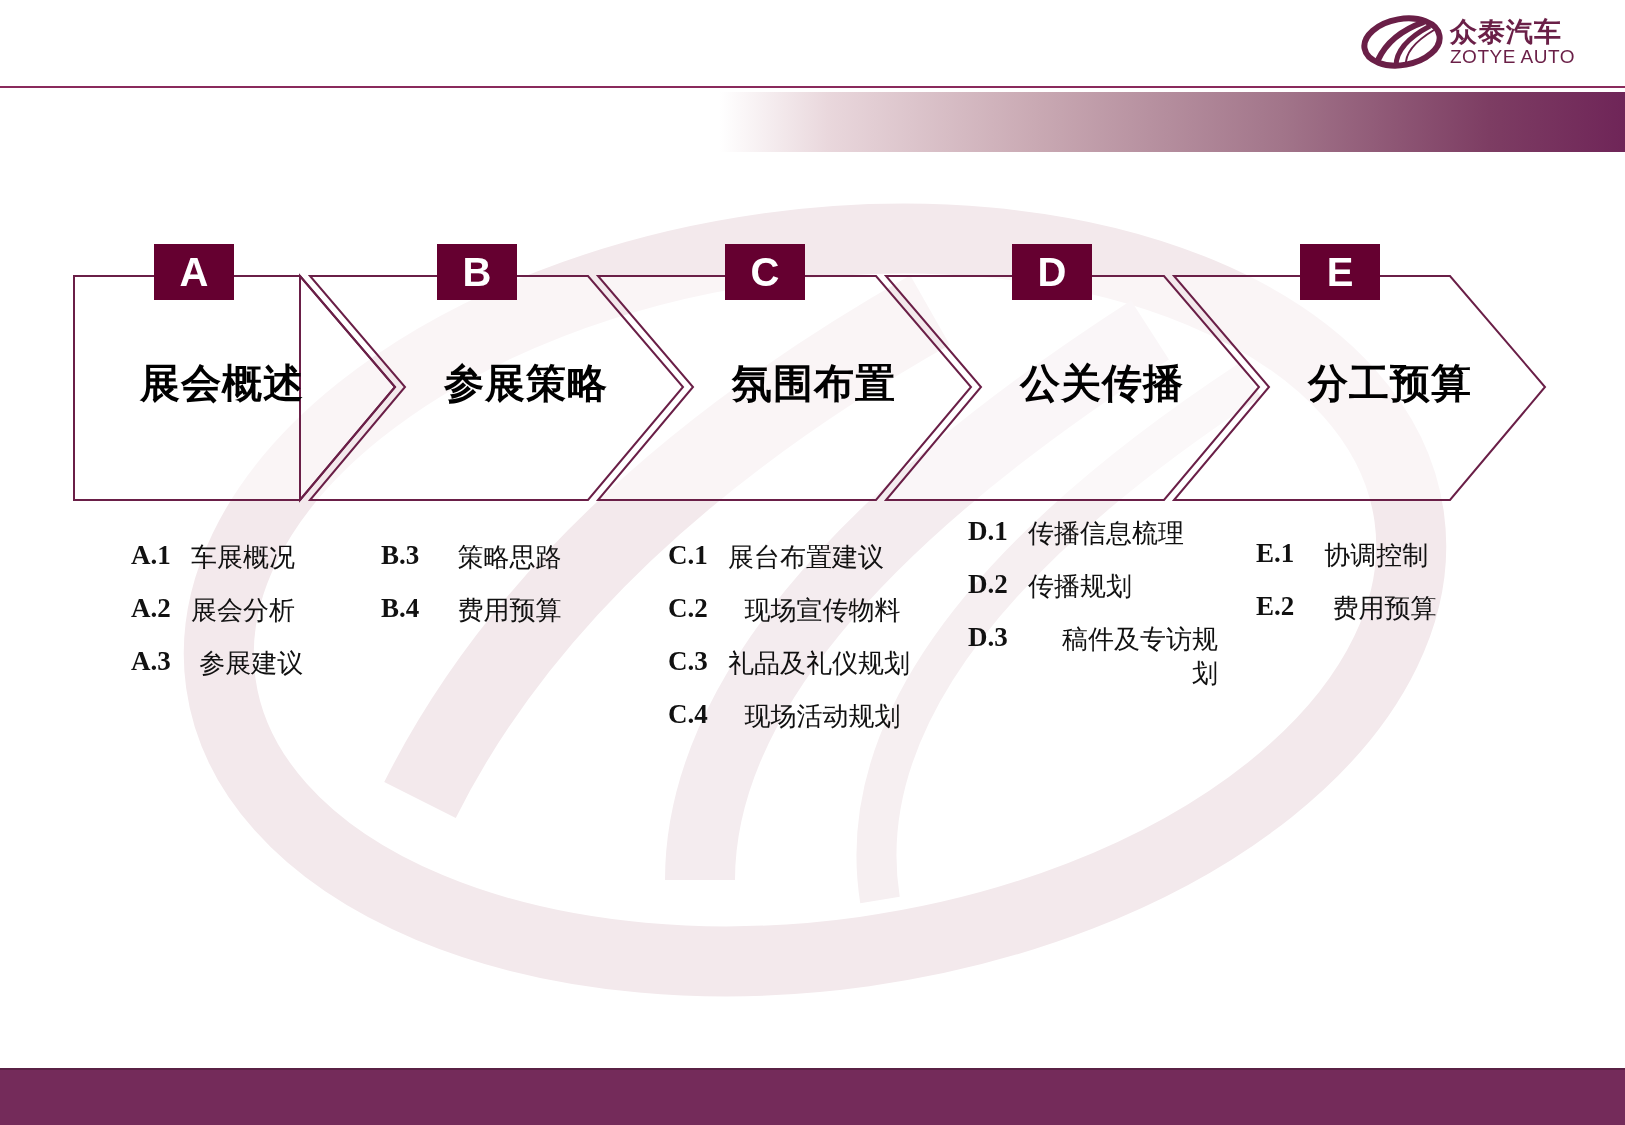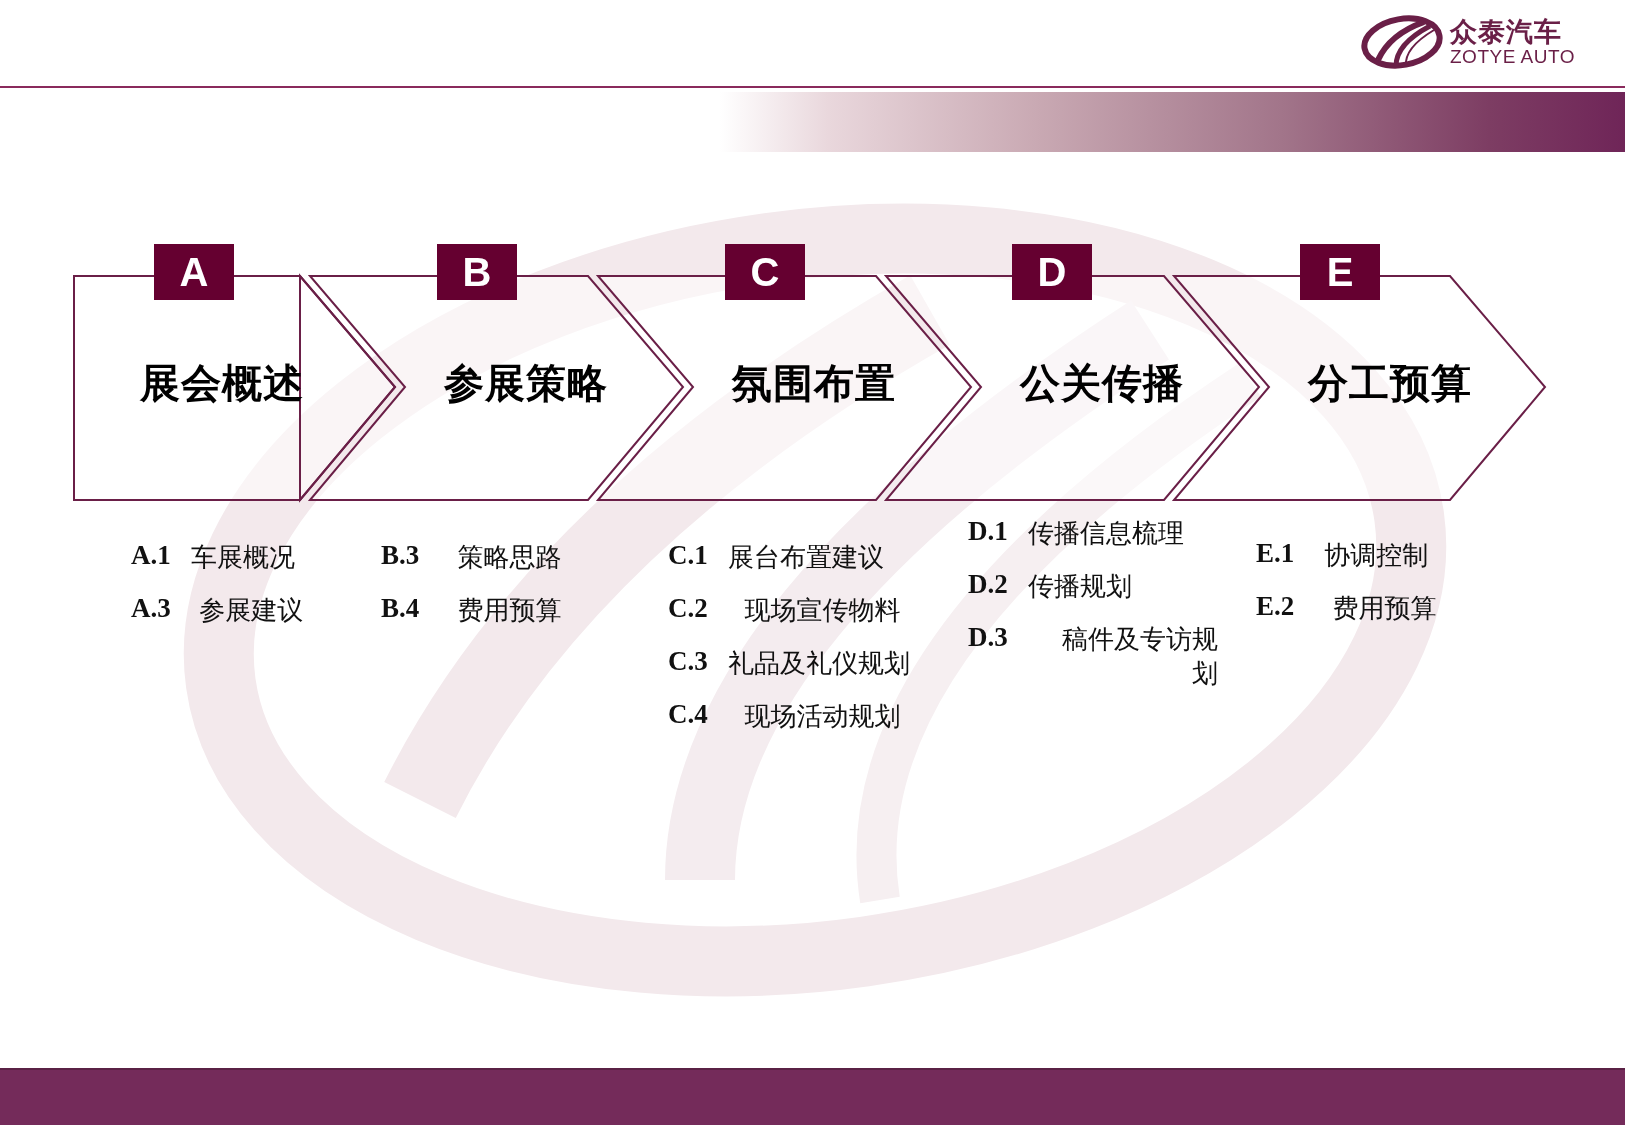--- a/index.html
+++ b/index.html
@@ -88,20 +88,24 @@
 <div class="step-title" style="left:732px">氛围布置</div>
 <div class="step-title" style="left:1020px">公关传播</div>
 <div class="step-title" style="left:1308px">分工预算</div>
 
 <div class="sub-list" style="left:115px">
   <div class="sub-item">
       <span class="sub-code">A.1</span>
       <span class="sub-label">车展概况</span>
     </div>
   <div class="sub-item">
+      <span class="sub-code">A.2</span>
+      <span class="sub-label">展会分析</span>
+    </div>
+  <div class="sub-item">
       <span class="sub-code">A.3</span>
       <span class="sub-label" style="white-space:pre"> 参展建议</span>
     </div>
 </div>
 
 <div class="sub-list" style="left:365px">
   <div class="sub-item">
       <span class="sub-code">B.3</span>
       <span class="sub-label" style="white-space:pre">  策略思路</span>
     </div>

